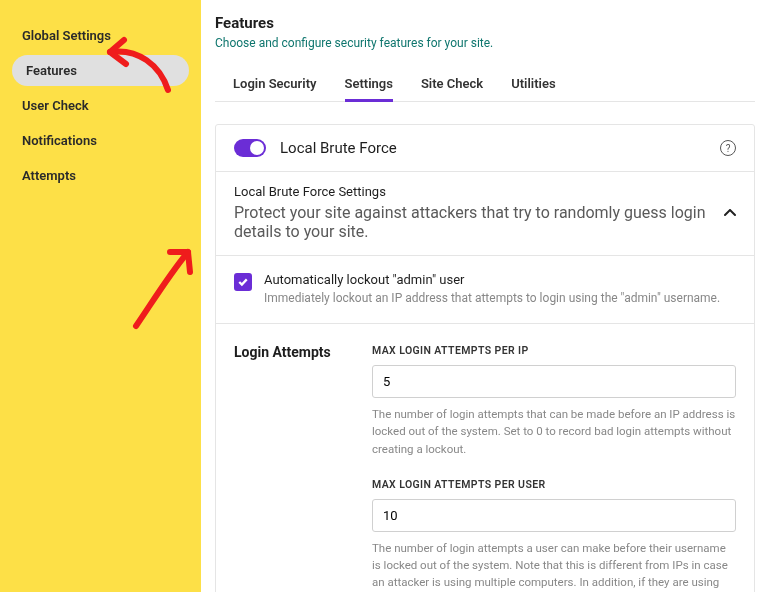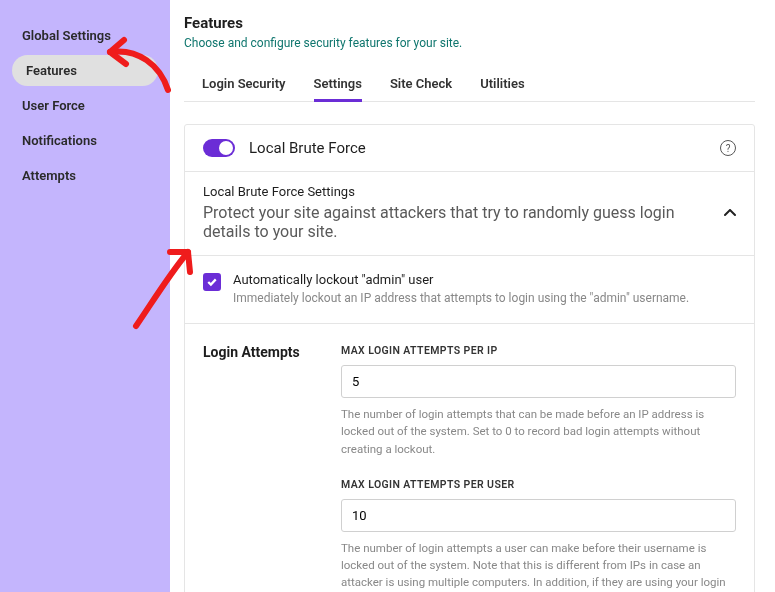--- a/index.html
+++ b/index.html
@@ -8,22 +8,22 @@
     font-size: 13px;
     color: #1e1e1e;
     background: #fff;
     width: 775px;
     height: 592px;
     overflow: hidden;
     position: relative;
   }
   .layout { display: flex; width: 100%; height: 100%; }
   .sidebar {
-    width: 170px;
-    background: #c4b5fd;
+    width: 201px;
+    background: #fde047;
     padding-top: 18px;
     flex-shrink: 0;
   }
   .sidebar-item {
     padding: 10px 22px;
     font-size: 13px;
     font-weight: 600;
     color: #2a2a2a;
     cursor: pointer;
   }
@@ -179,21 +179,21 @@
   
   .annot { position: absolute; pointer-events: none; }
 </style>
 </head>
 <body>
 
 <div class="layout">
   <nav class="sidebar">
     <div class="sidebar-item"><span>Global Settings</span></div>
     <div class="sidebar-item active"><span>Features</span></div>
-    <div class="sidebar-item"><span>User Force</span></div>
+    <div class="sidebar-item"><span>User Check</span></div>
     <div class="sidebar-item"><span>Notifications</span></div>
     <div class="sidebar-item"><span>Attempts</span></div>
   </nav>
 
   <main class="main">
     <h1 class="page-title">Features</h1>
     <p class="page-subtitle">Choose and configure security features for your site.</p>
 
     <div class="tabs">
       <div class="tab"><span>Login Security</span></div>

